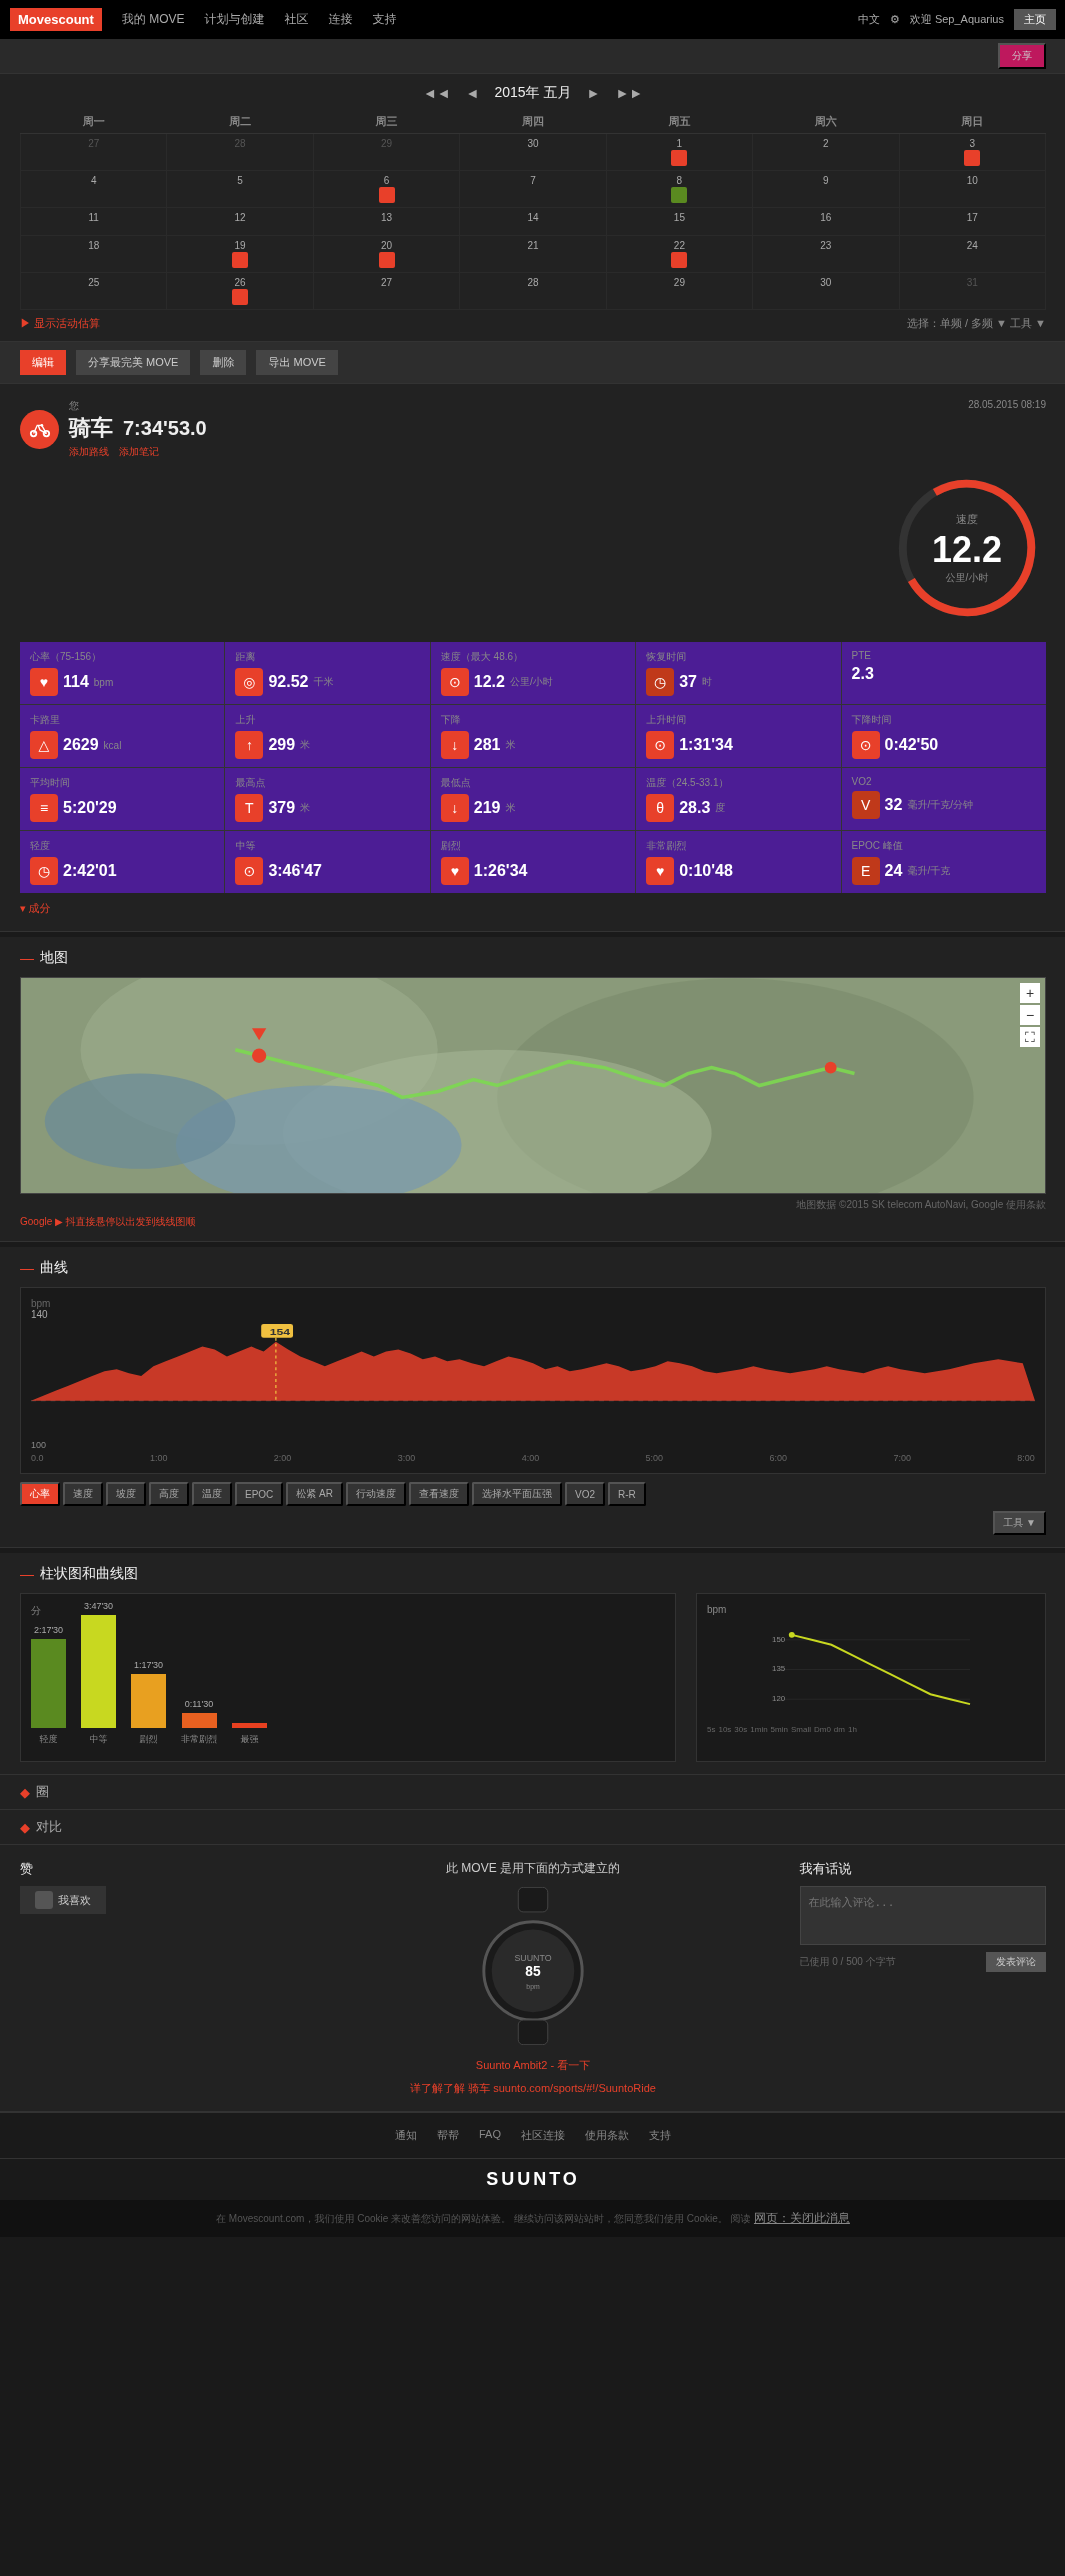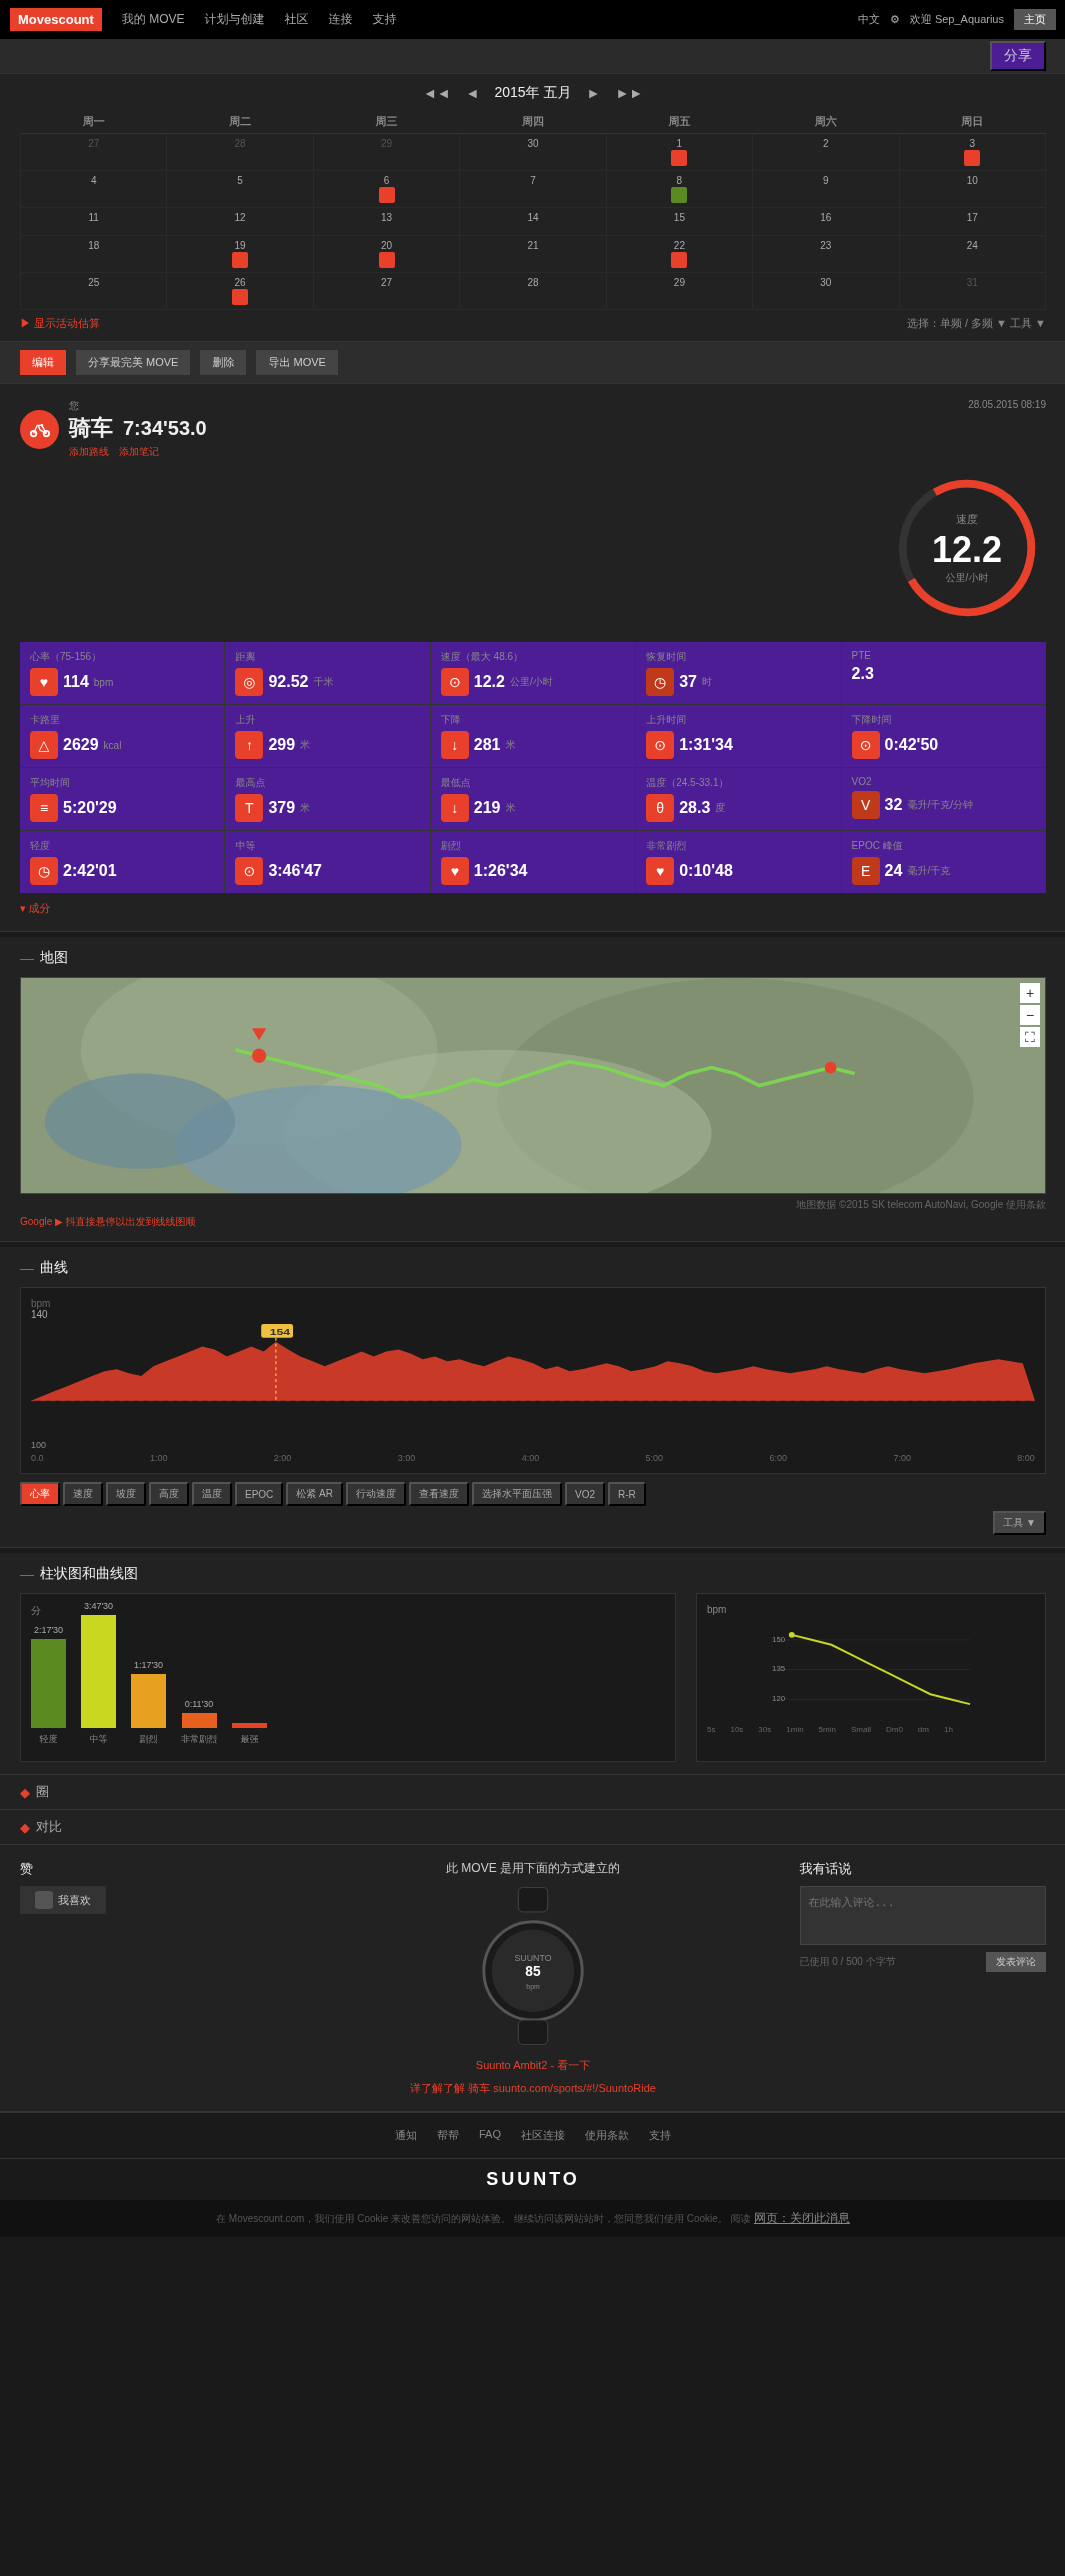--- a/index.html
+++ b/index.html
@@ -10,21 +10,21 @@
     .header-left { display: flex; align-items: center; gap: 20px; }
     .logo { background: #e8402a; color: white; padding: 4px 8px; font-weight: bold; font-size: 13px; }
     .nav-items { display: flex; gap: 20px; }
     .nav-item { color: #aaa; font-size: 12px; cursor: pointer; }
     .header-right { display: flex; align-items: center; gap: 10px; }
     .header-right span { color: #aaa; font-size: 11px; }
     .login-btn { background: #555; color: white; padding: 3px 10px; font-size: 11px; cursor: pointer; border: none; }
 
     
     .share-bar { background: #2a2a2a; height: 35px; display: flex; align-items: center; justify-content: flex-end; padding: 0 20px; border-bottom: 1px solid #333; }
-    .share-btn { background: #4c1d95; color: #ccc; padding: 4px 12px; font-size: 14px; cursor: pointer; }
+    .share-btn { background: #be185d; color: #ccc; padding: 4px 12px; font-size: 10px; cursor: pointer; }
 
     
     .calendar-section { background: #222; padding: 10px 20px; border-bottom: 1px solid #333; }
     .cal-header { display: flex; align-items: center; justify-content: center; gap: 15px; margin-bottom: 8px; color: #ccc; font-size: 14px; }
     .cal-nav { color: #aaa; cursor: pointer; font-size: 14px; }
     .cal-title { color: #eee; font-size: 14px; }
     .cal-grid { width: 100%; border-collapse: collapse; }
     .cal-grid th { color: #888; font-size: 11px; text-align: center; padding: 4px; border-bottom: 1px solid #333; }
     .cal-grid td { color: #aaa; font-size: 11px; text-align: center; padding: 3px 2px; border: 1px solid #2a2a2a; position: relative; height: 28px; vertical-align: top; }
     .cal-footer { display: flex; justify-content: space-between; align-items: center; margin-top: 6px; }
@@ -576,21 +576,21 @@
       <svg width="100%" height="99" viewBox="0 0 200 100">
         <line x1="0" y1="20" x2="200" y2="20" stroke="#333" stroke-width="0.5"></line>
         <line x1="0" y1="50" x2="200" y2="50" stroke="#333" stroke-width="0.5"></line>
         <line x1="0" y1="80" x2="200" y2="80" stroke="#333" stroke-width="0.5"></line>
         <text x="0" y="22" font-size="8" fill="#888">150</text>
         <text x="0" y="52" font-size="8" fill="#888">135</text>
         <text x="0" y="82" font-size="8" fill="#888">120</text>
         <polyline points="20,15 40,20 60,25 80,35 100,45 120,55 140,65 160,75 180,80 200,85" fill="none" stroke="#c8d820" stroke-width="2"></polyline>
         <circle cx="20" cy="15" r="3" fill="#c8d820"></circle>
       </svg>
-      <div style="display:flex; flex-wrap:wrap; gap:15px; margin-top:3px;">
+      <div style="display:flex; flex-wrap:wrap; gap:3px; margin-top:3px;">
         <span style="font-size:8px; color:#666;">5s</span>
         <span style="font-size:8px; color:#666;">10s</span>
         <span style="font-size:8px; color:#666;">30s</span>
         <span style="font-size:8px; color:#666;">1min</span>
         <span style="font-size:8px; color:#666;">5min</span>
         <span style="font-size:8px; color:#666;">Small</span>
         <span style="font-size:8px; color:#666;">Dm0</span>
         <span style="font-size:8px; color:#666;">dm</span>
         <span style="font-size:8px; color:#666;">1h</span>
       </div>

